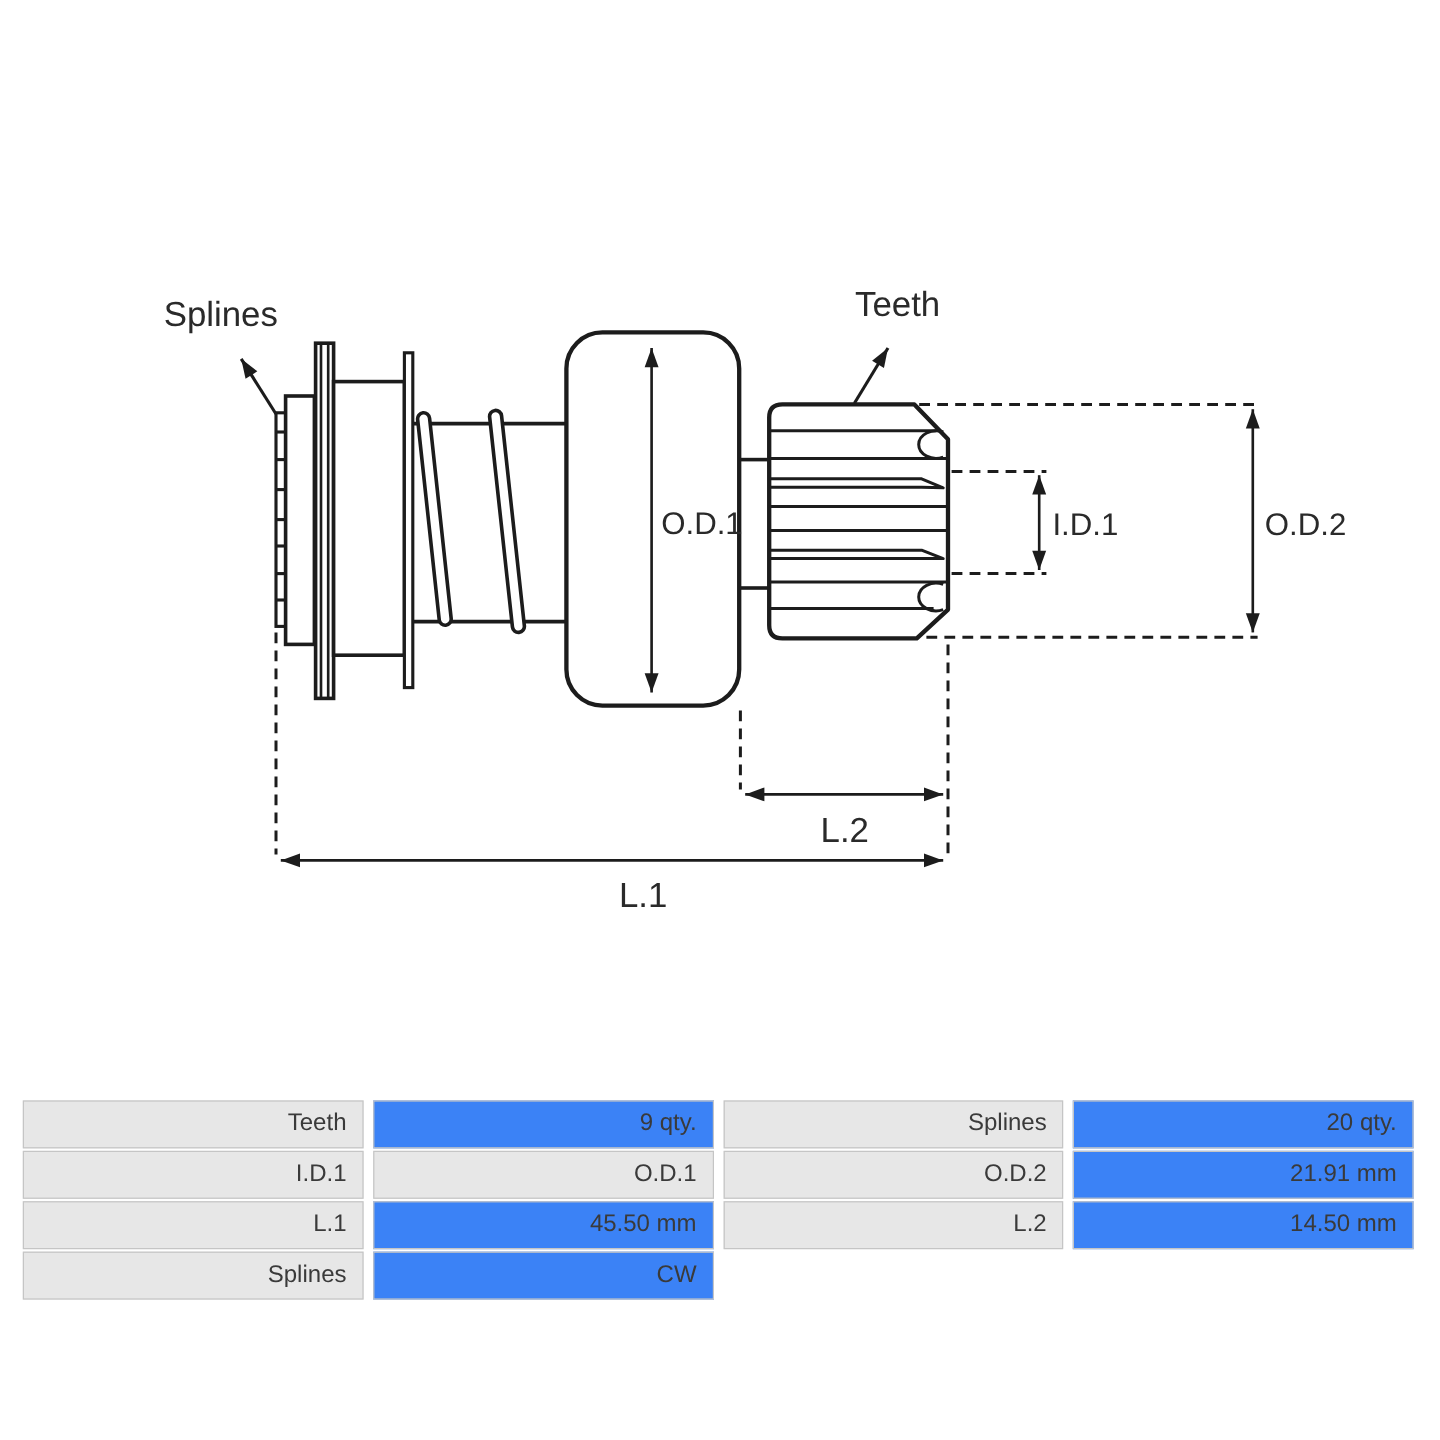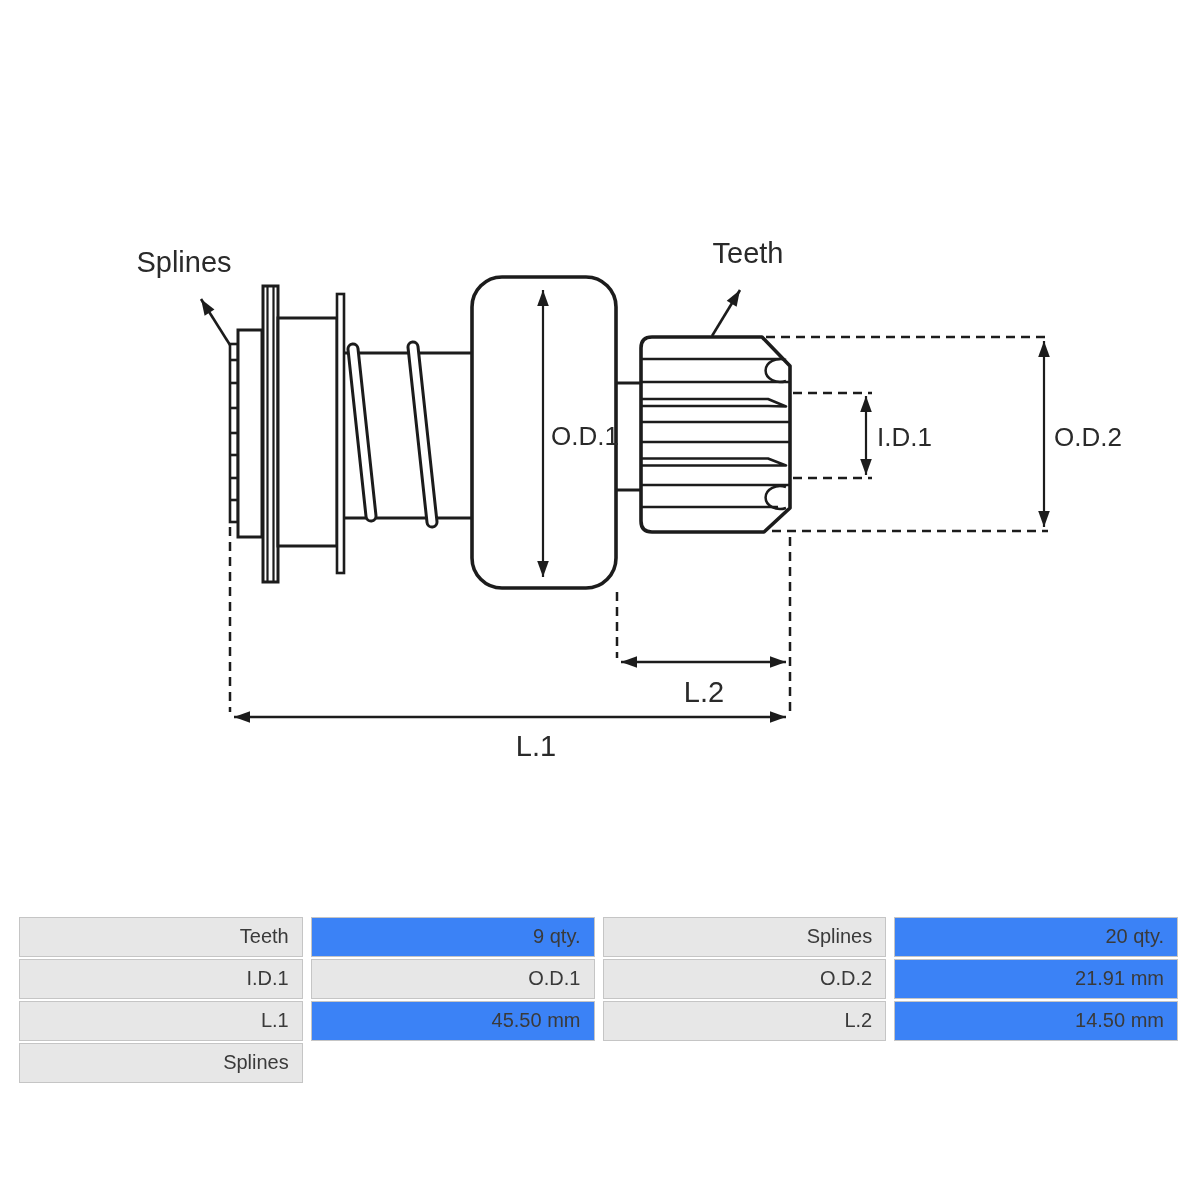--- a/index.html
+++ b/index.html
@@ -168,15 +168,16 @@
     <div class="cell label">O.D.1</div>
 
     <div class="cell label">O.D.2</div>
     <div class="cell value">21.91 mm</div>
     <div class="cell label">L.1</div>
     <div class="cell value">45.50 mm</div>
 
     <div class="cell label">L.2</div>
     <div class="cell value">14.50 mm</div>
     <div class="cell label">Splines</div>
+    <div class="cell value">CW</div>
   </div>
 
 </div>
 
 </body></html>

